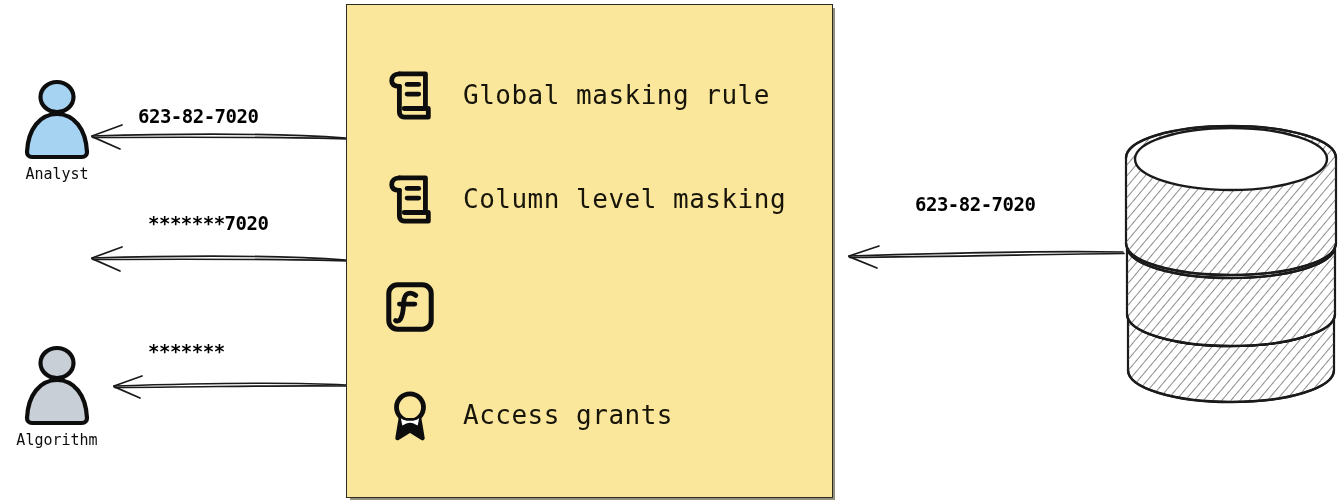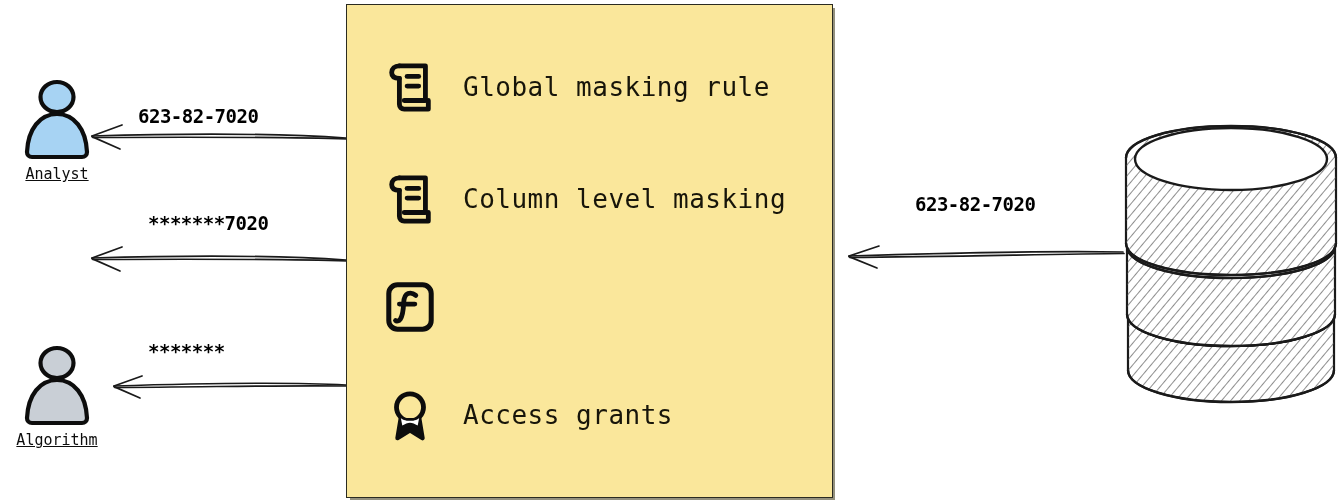--- a/index.html
+++ b/index.html
@@ -34,21 +34,20 @@
     display: block;
   }
   .actor-label {
     font-family: "DejaVu Sans Mono", "Liberation Mono", monospace;
     font-size: 15px;
     font-weight: 400;
     color: #0d0d0d;
     letter-spacing: 0px;
     margin-top: 1px;
     white-space: nowrap;
-    text-decoration: underline;
   }
 
   #actor-analyst   { left: 2px;  top: 78px; }
   #actor-support   { left: 2px;  top: 214px; }
   #actor-developer { left: 2px;  top: 344px; }
 
   
   .arrow-label {
     position: absolute;
     font-family: "DejaVu Sans Mono", "Liberation Mono", monospace;
@@ -87,21 +86,21 @@
     width: 100%; height: 100%;
   }
   .policy-item {
     position: absolute;
     left: 36px;
     display: flex;
     align-items: center;
     gap: 26px;
     height: 60px;
   }
-  #policy-item-0 { top: 52px; }
+  #policy-item-0 { top: 60px; }
   #policy-item-1 { top: 164px; }
   #policy-item-2 { top: 272px; }
   #policy-item-3 { top: 380px; }
 
   .policy-icon {
     width: 54px;
     height: 54px;
     flex: 0 0 54px;
     display: block;
   }

